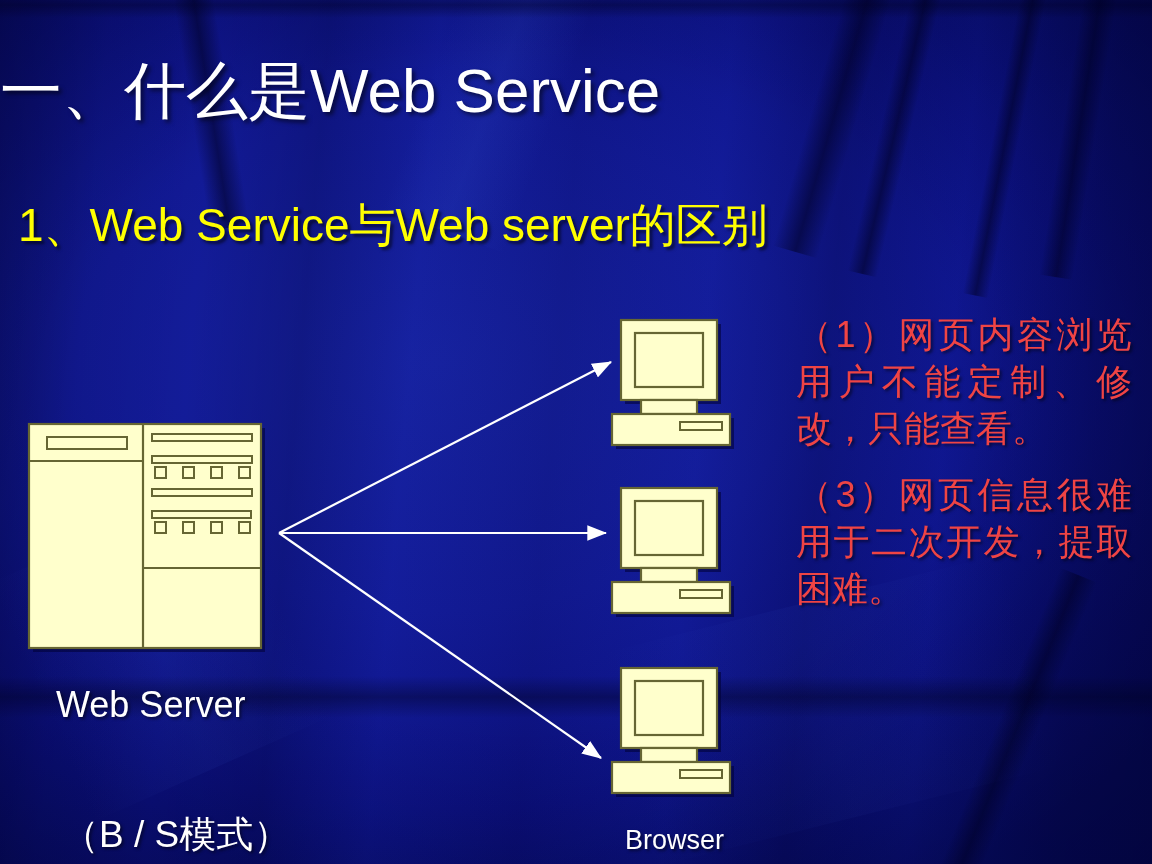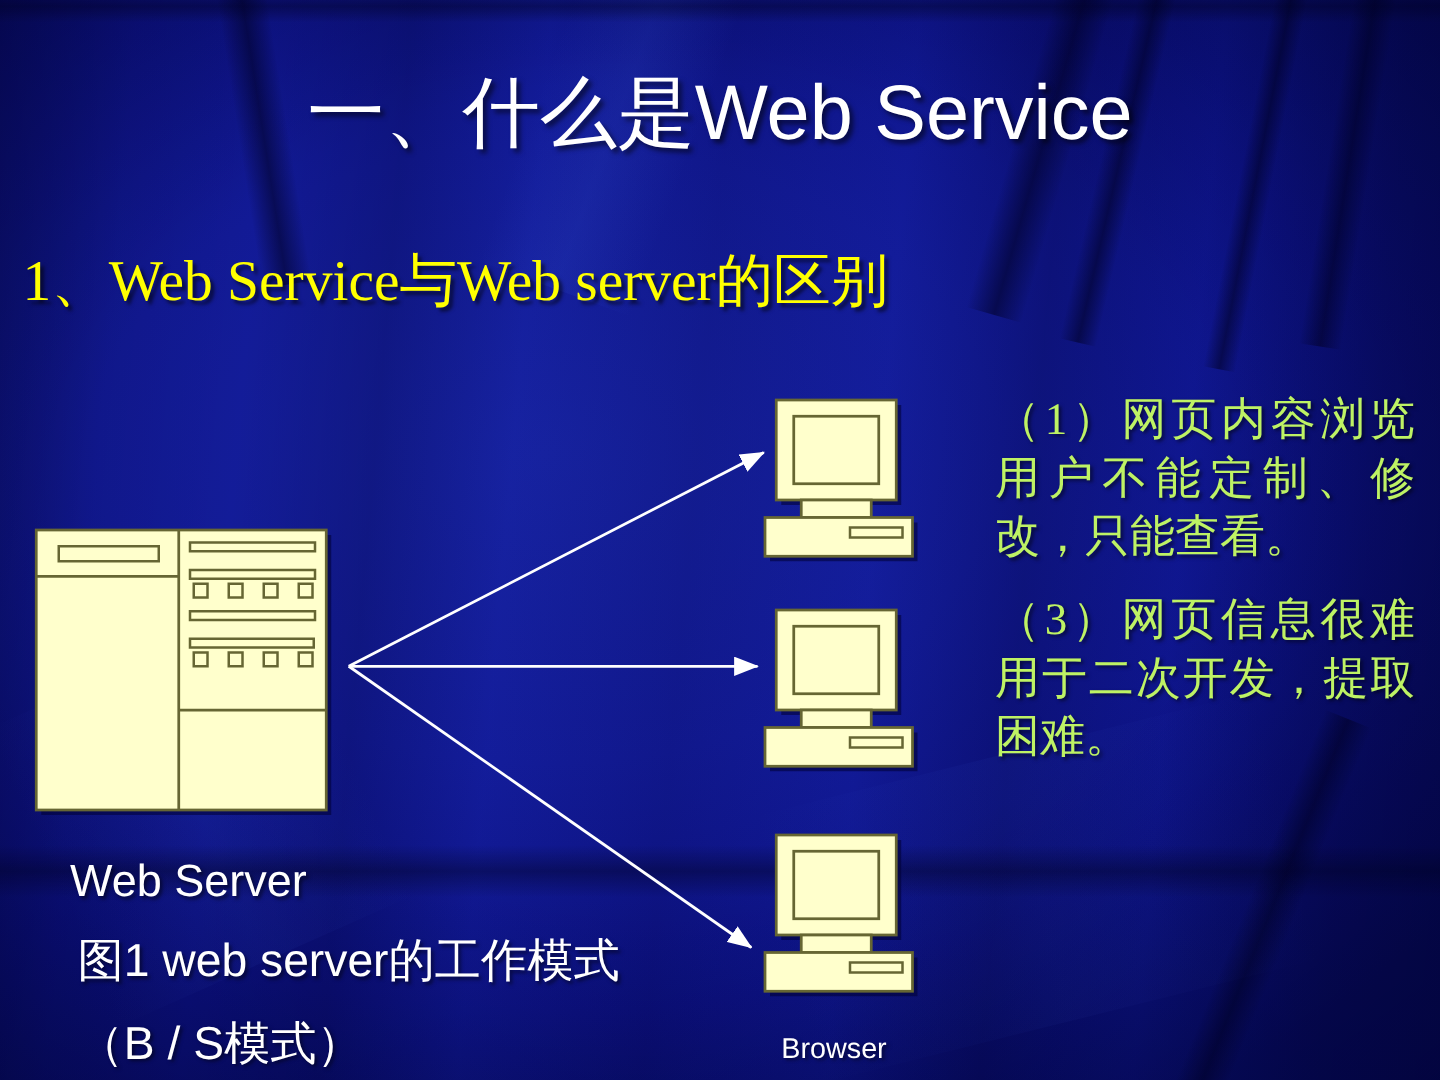--- a/index.html
+++ b/index.html
@@ -60,67 +60,66 @@
     position: absolute;
     inset: 0;
     background: radial-gradient(ellipse 1000px 720px at 45% 45%, rgba(0,0,0,0) 45%, rgba(0,0,40,0.45) 100%);
     pointer-events: none;
   }
   
   .title {
     position: absolute;
     left: 0; right: 0;
     top: 58px;
-    text-align: center;
+    text-align: left;
     color: #ffffff;
     font-size: 62px;
     line-height: 1.05;
     letter-spacing: 0px;
     white-space: nowrap;
     text-shadow: 3px 3px 4px rgba(0,0,0,0.55);
   }
   .subtitle {
     position: absolute;
     left: 18px;
     top: 200px;
     color: #ffff00;
     font-size: 46px;
     line-height: 1.1;
     white-space: nowrap;
     text-shadow: 3px 3px 3px rgba(0,0,0,0.55);
-    font-family: Liberation Serif, serif;
   }
   .bullet {
     position: absolute;
-    color: #bef264;
+    color: #ef4444;
     font-size: 36px;
     line-height: 1.30;
     width: 336px;
     text-align: justify;
     text-shadow: 2px 2px 3px rgba(0,0,0,0.55);
-    font-family: Liberation Serif, serif;
+    font-family: Liberation Sans, sans-serif;
   }
   #bullet-1 { left: 796px; top: 312px; }
   #bullet-2 { left: 796px; top: 472px; }
 
   .label-webserver {
     position: absolute;
     left: 56px;
     top: 684px;
     color: #ffffff;
     font-size: 36px;
     white-space: nowrap;
     text-shadow: 2px 2px 3px rgba(0,0,0,0.5);
   }
   .label-browser {
     position: absolute;
     left: 625px;
     top: 825px;
     color: #ffffff;
-    font-size: 23px;
+    font-size: 27px;
     white-space: nowrap;
     text-shadow: 2px 2px 3px rgba(0,0,0,0.5);
     text-align: right;
   }
   .caption-1 {
     position: absolute;
     left: 62px;
     top: 744px;
     color: #ffffff;
     font-size: 37px;
@@ -254,17 +253,16 @@
   <div class="subtitle">1、Web Service与Web server的区别</div>
 
   <div class="bullet" id="bullet-1">（1）网页内容浏览用户不能定制、修改，只能查看。</div>
 
   <div class="bullet" id="bullet-2">（3）网页信息很难用于二次开发，提取困难。</div>
 
   <div class="label-webserver">Web Server</div>
 
   <div class="label-browser">Browser</div>
 
-  <div class="caption-1">图1 web server的工作模式</div>
 
   <div class="caption-2">（B / S模式）</div>
 
 </div>
 
 </body></html>

